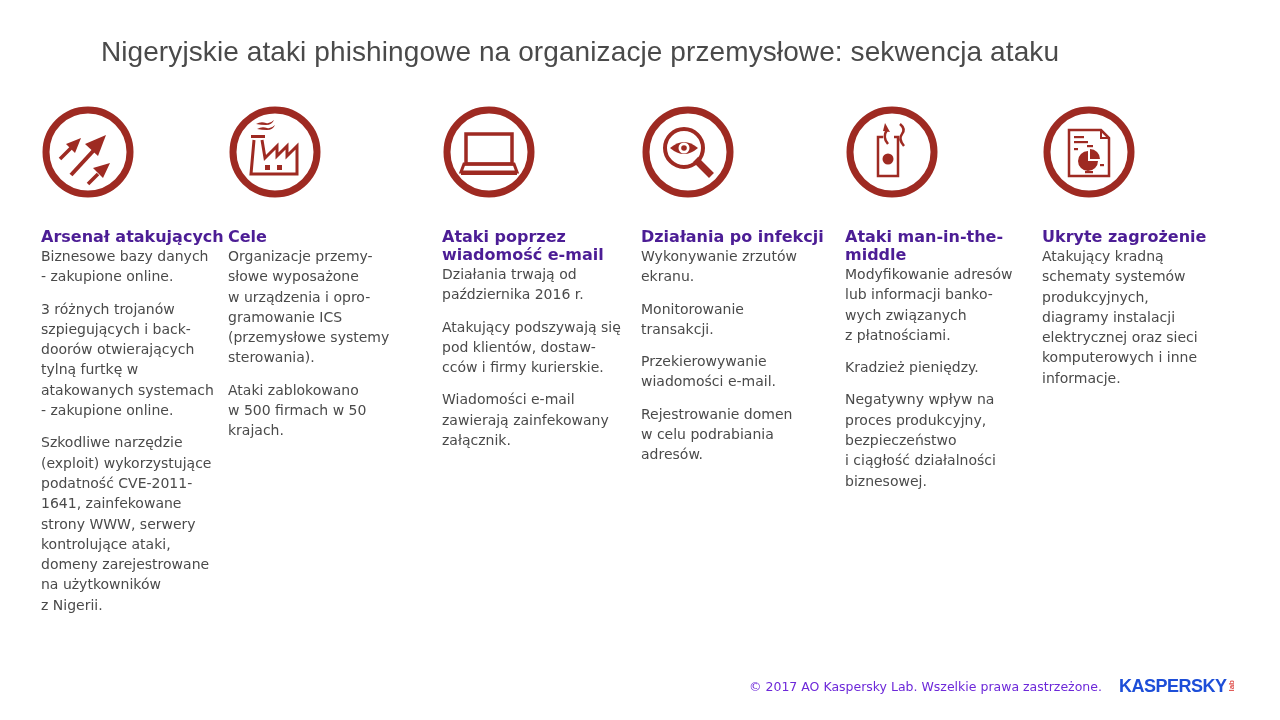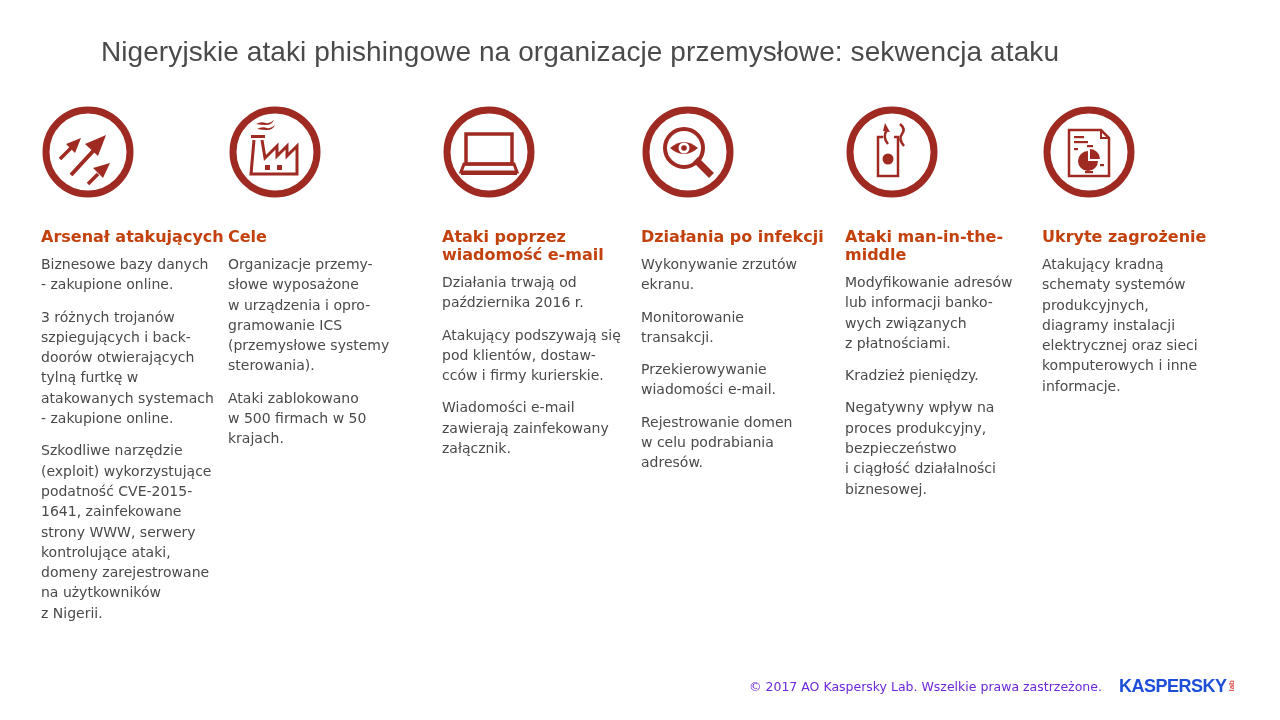--- a/index.html
+++ b/index.html
@@ -11,28 +11,28 @@
       text-align: center; font-family: "Liberation Sans", sans-serif;
       font-size: 28px; color: #4a4a4a; letter-spacing: 0.1px;
     }
 
     .col { position: absolute; top: 104px; width: 190px; }
     .icon-wrap { width: 96px; height: 96px; margin-left: -1px; }
     .icon-wrap svg { width: 96px; height: 96px; display: block; }
 
     .heading {
       margin-top: 28px; font-family: "DejaVu Sans", sans-serif; font-weight: bold;
-      font-size: 16px; line-height: 18px; color: #c2410c; min-height: 18px;
+      font-size: 16px; line-height: 18px; color: #4c1d95; min-height: 18px;
     }
     .heading.two { min-height: 36px; }
     .para {
       margin-top: 12px; font-size: 14px; line-height: 20.3px; color: #4a4a4a;
       white-space: pre-line;
     }
-    .heading + .para { margin-top: 8px; }
+    .heading + .para { margin-top: 0; }
 
     .footer {
       position: absolute; left: 749px; top: 679px;
       font-size: 12.5px; color: #6d28d9; white-space: nowrap;
     }
     .logo {
       position: absolute; left: 1119px; top: 672px; height: 28px;
       display: flex; align-items: center;
     }
     .logo-text {
@@ -66,21 +66,21 @@
   <div class="para">Biznesowe bazy danych
 - zakupione online.</div>
   <div class="para">3 różnych trojanów
 szpiegujących i back-
 doorów otwierających
 tylną furtkę w
 atakowanych systemach
 - zakupione online.</div>
   <div class="para">Szkodliwe narzędzie
 (exploit) wykorzystujące
-podatność CVE-2015-
+podatność CVE-2011-
 1641, zainfekowane
 strony WWW, serwery
 kontrolujące ataki,
 domeny zarejestrowane
 na użytkowników
 z Nigerii.</div>
 </div>
 
 <div class="col" style="left:228px;">
   <div class="icon-wrap">

